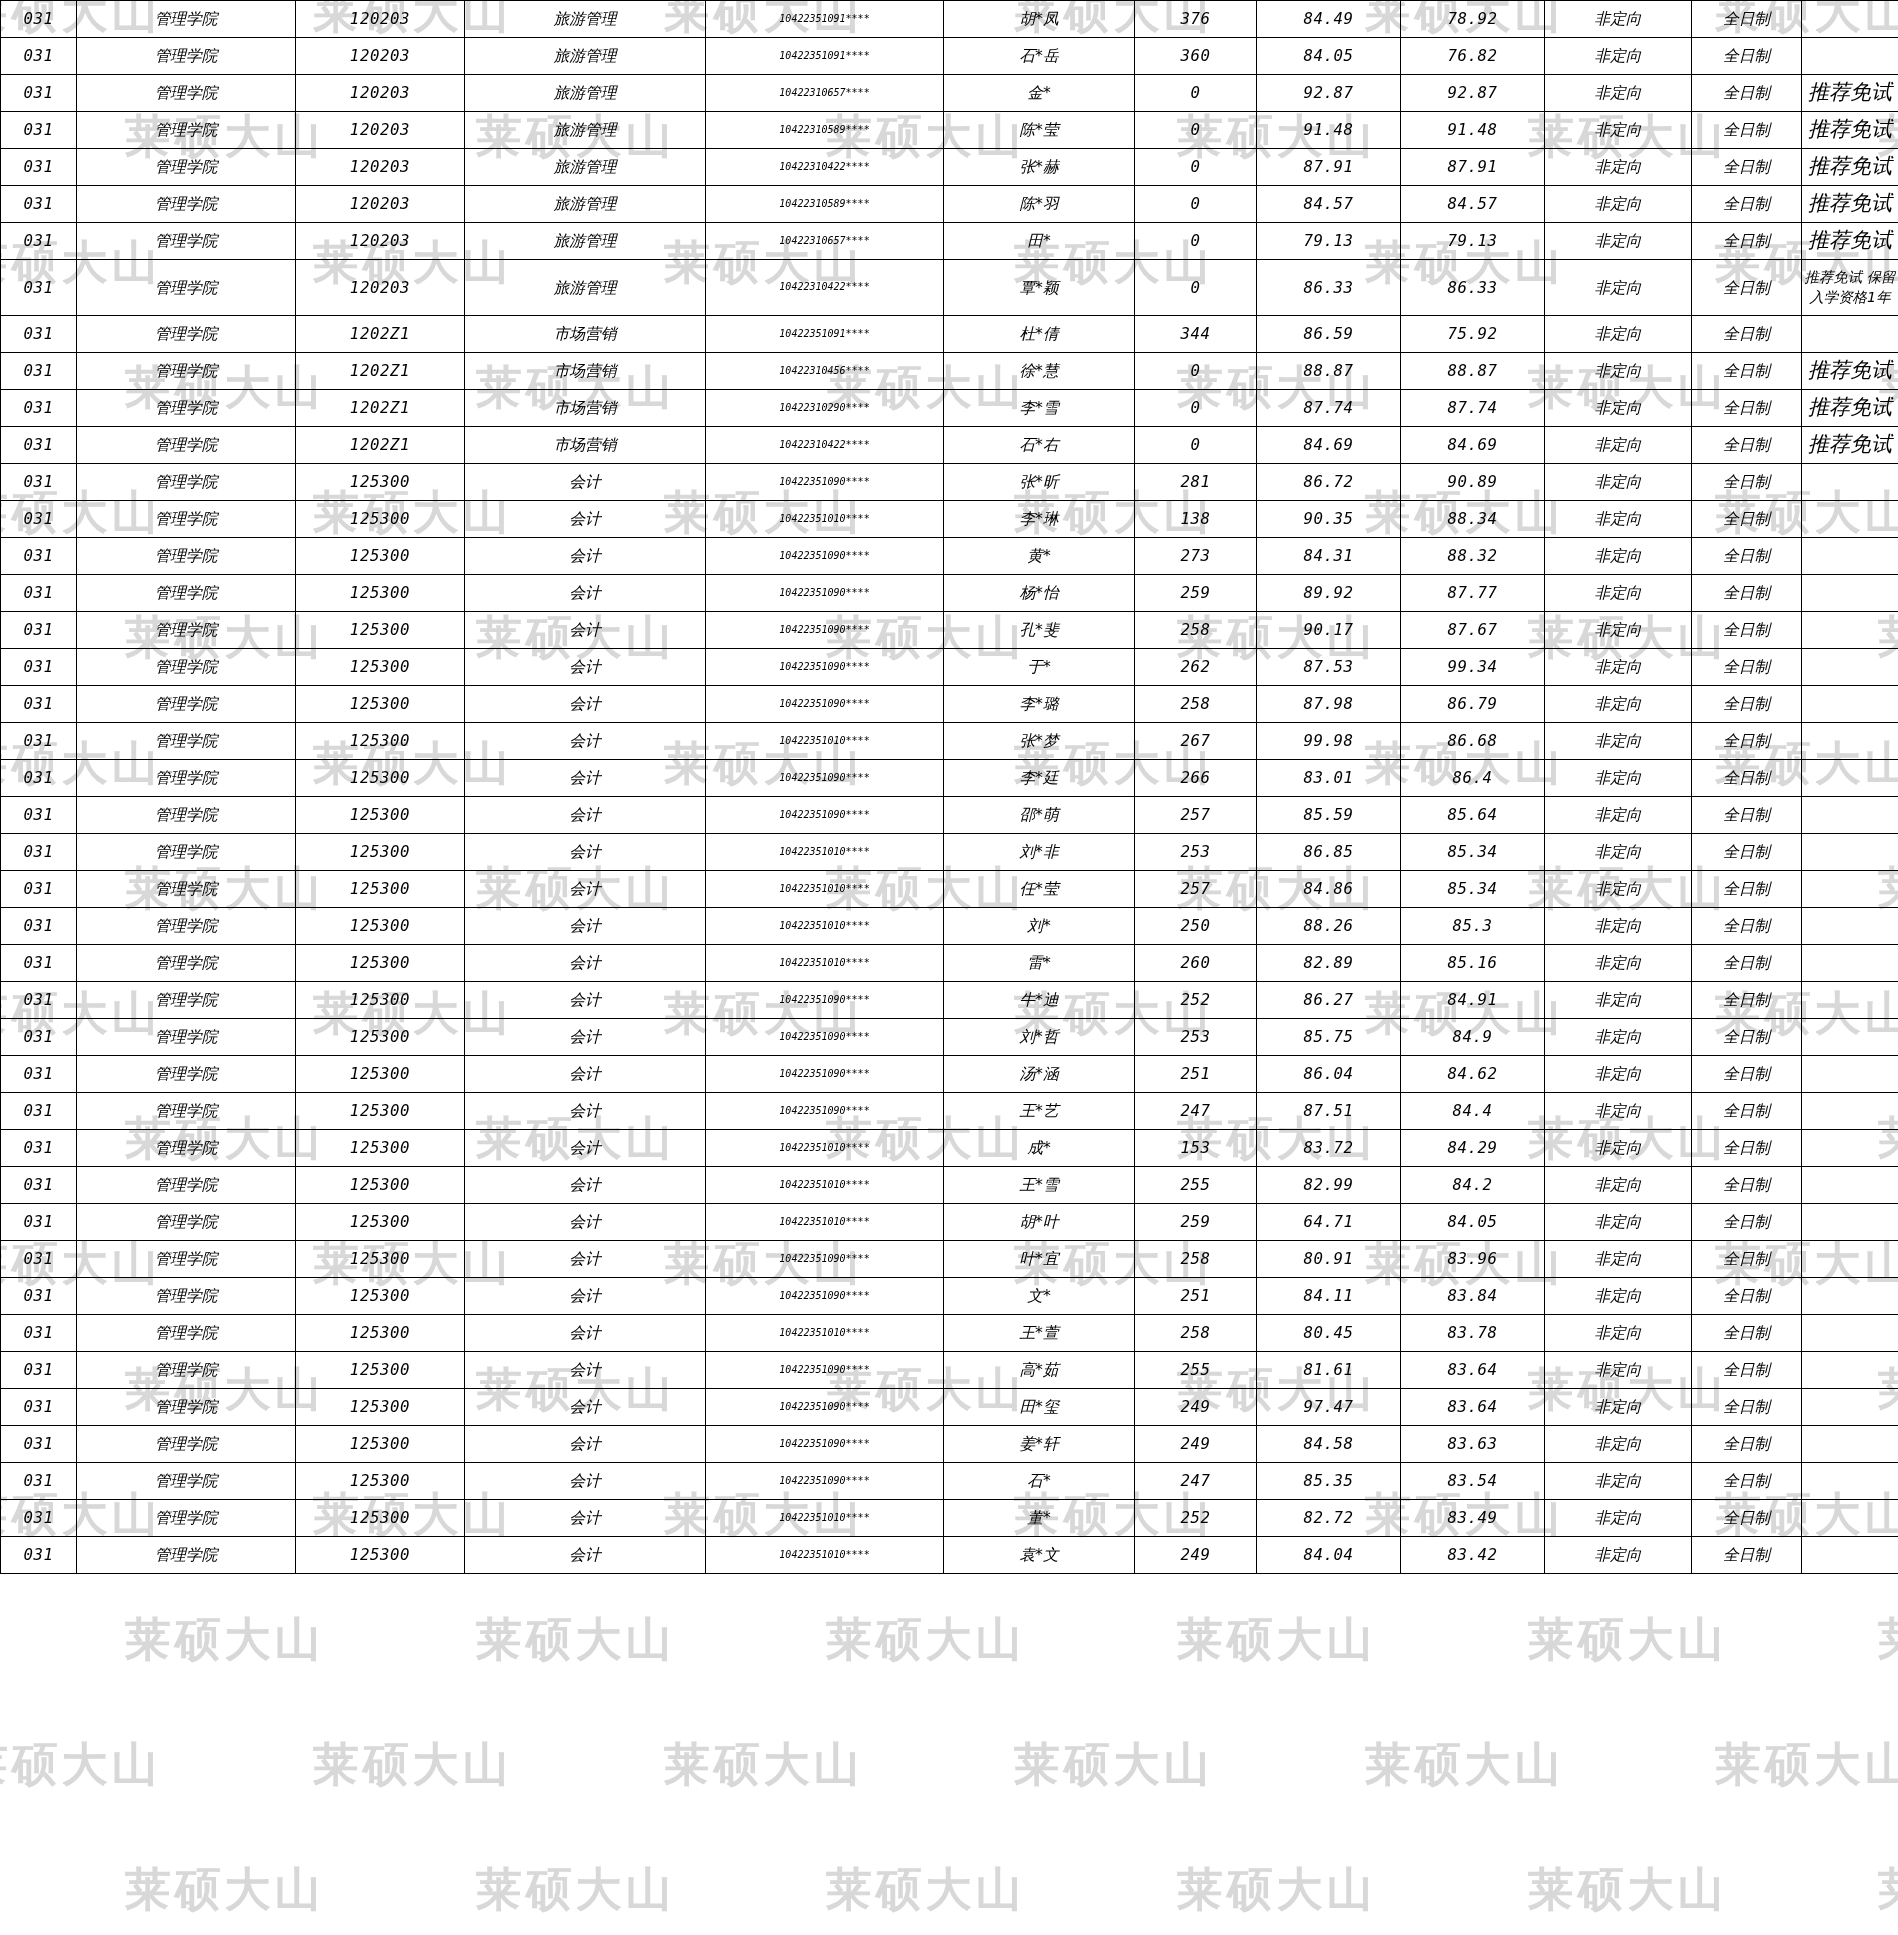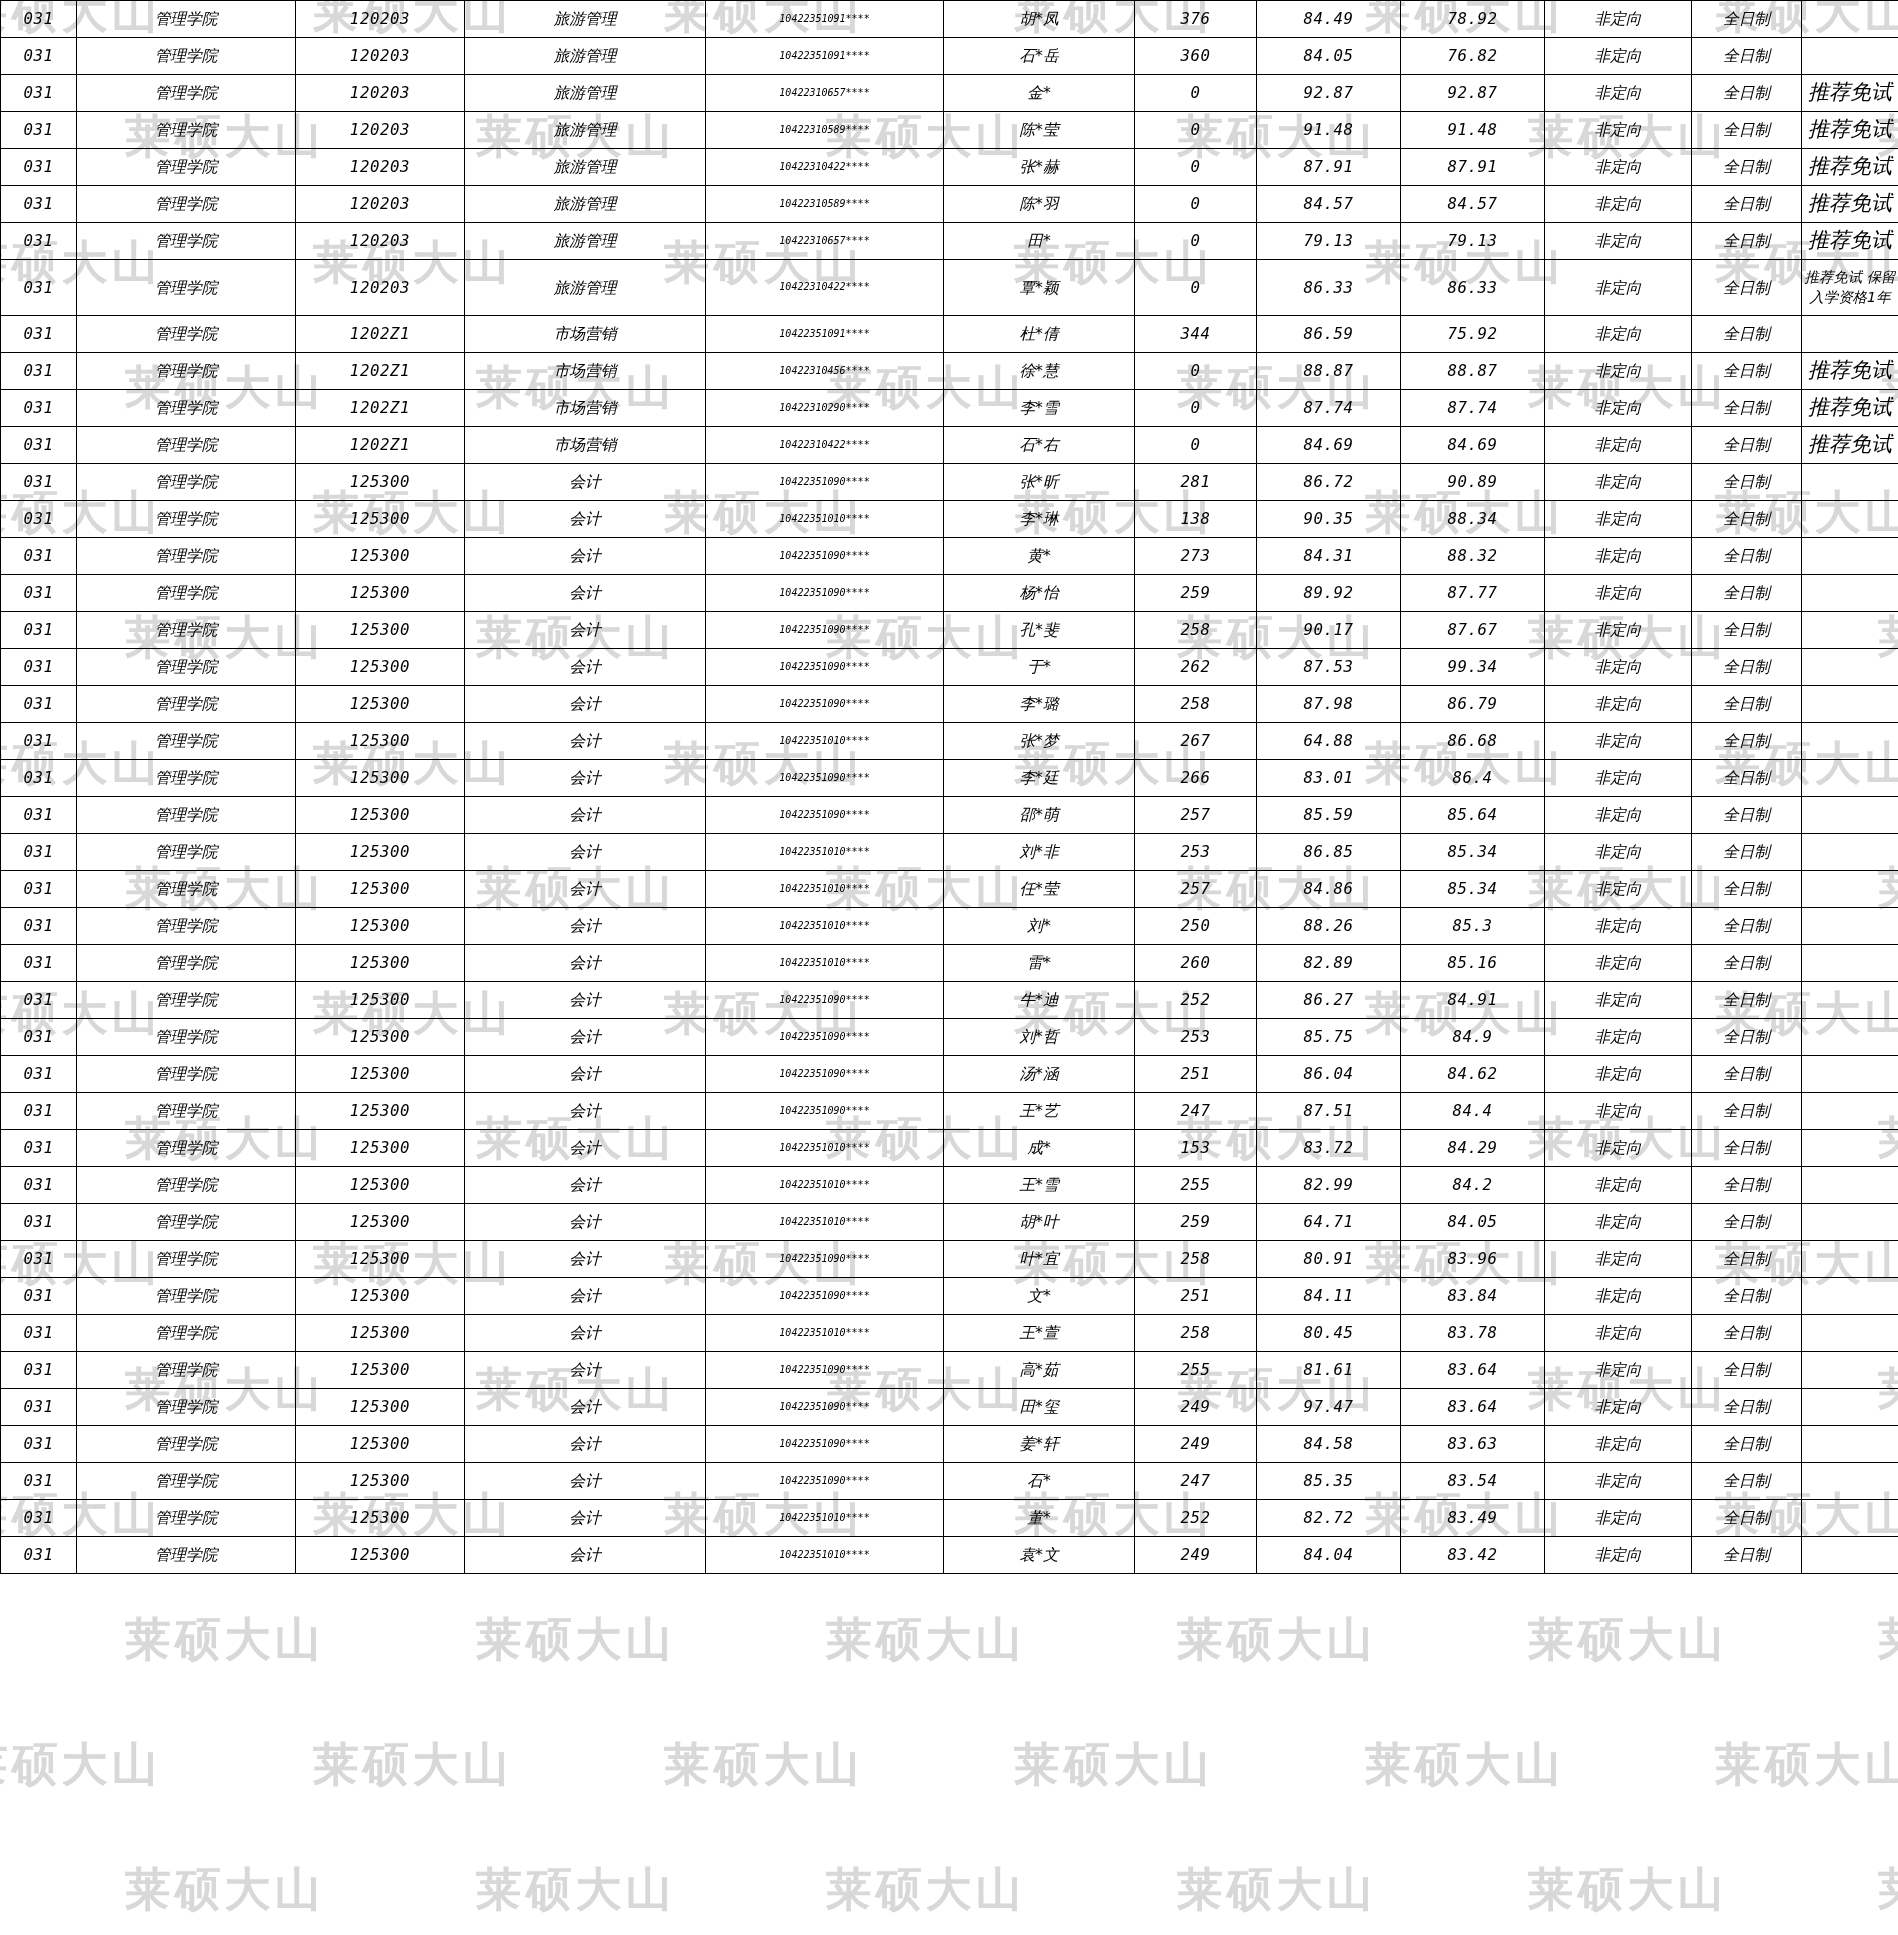--- a/index.html
+++ b/index.html
@@ -460,21 +460,21 @@
           <td class="note"></td>
         </tr>
         <tr>
           <td class="num">031</td>
           <td>管理学院</td>
           <td class="code">125300</td>
           <td>会计</td>
           <td class="id">10422351010****</td>
           <td>张*梦</td>
           <td class="score">267</td>
-          <td class="score">64.88</td>
+          <td class="score">99.98</td>
           <td class="score">86.68</td>
           <td>非定向</td>
           <td>全日制</td>
           <td class="note"></td>
         </tr>
         <tr>
           <td class="num">031</td>
           <td>管理学院</td>
           <td class="code">125300</td>
           <td>会计</td>

